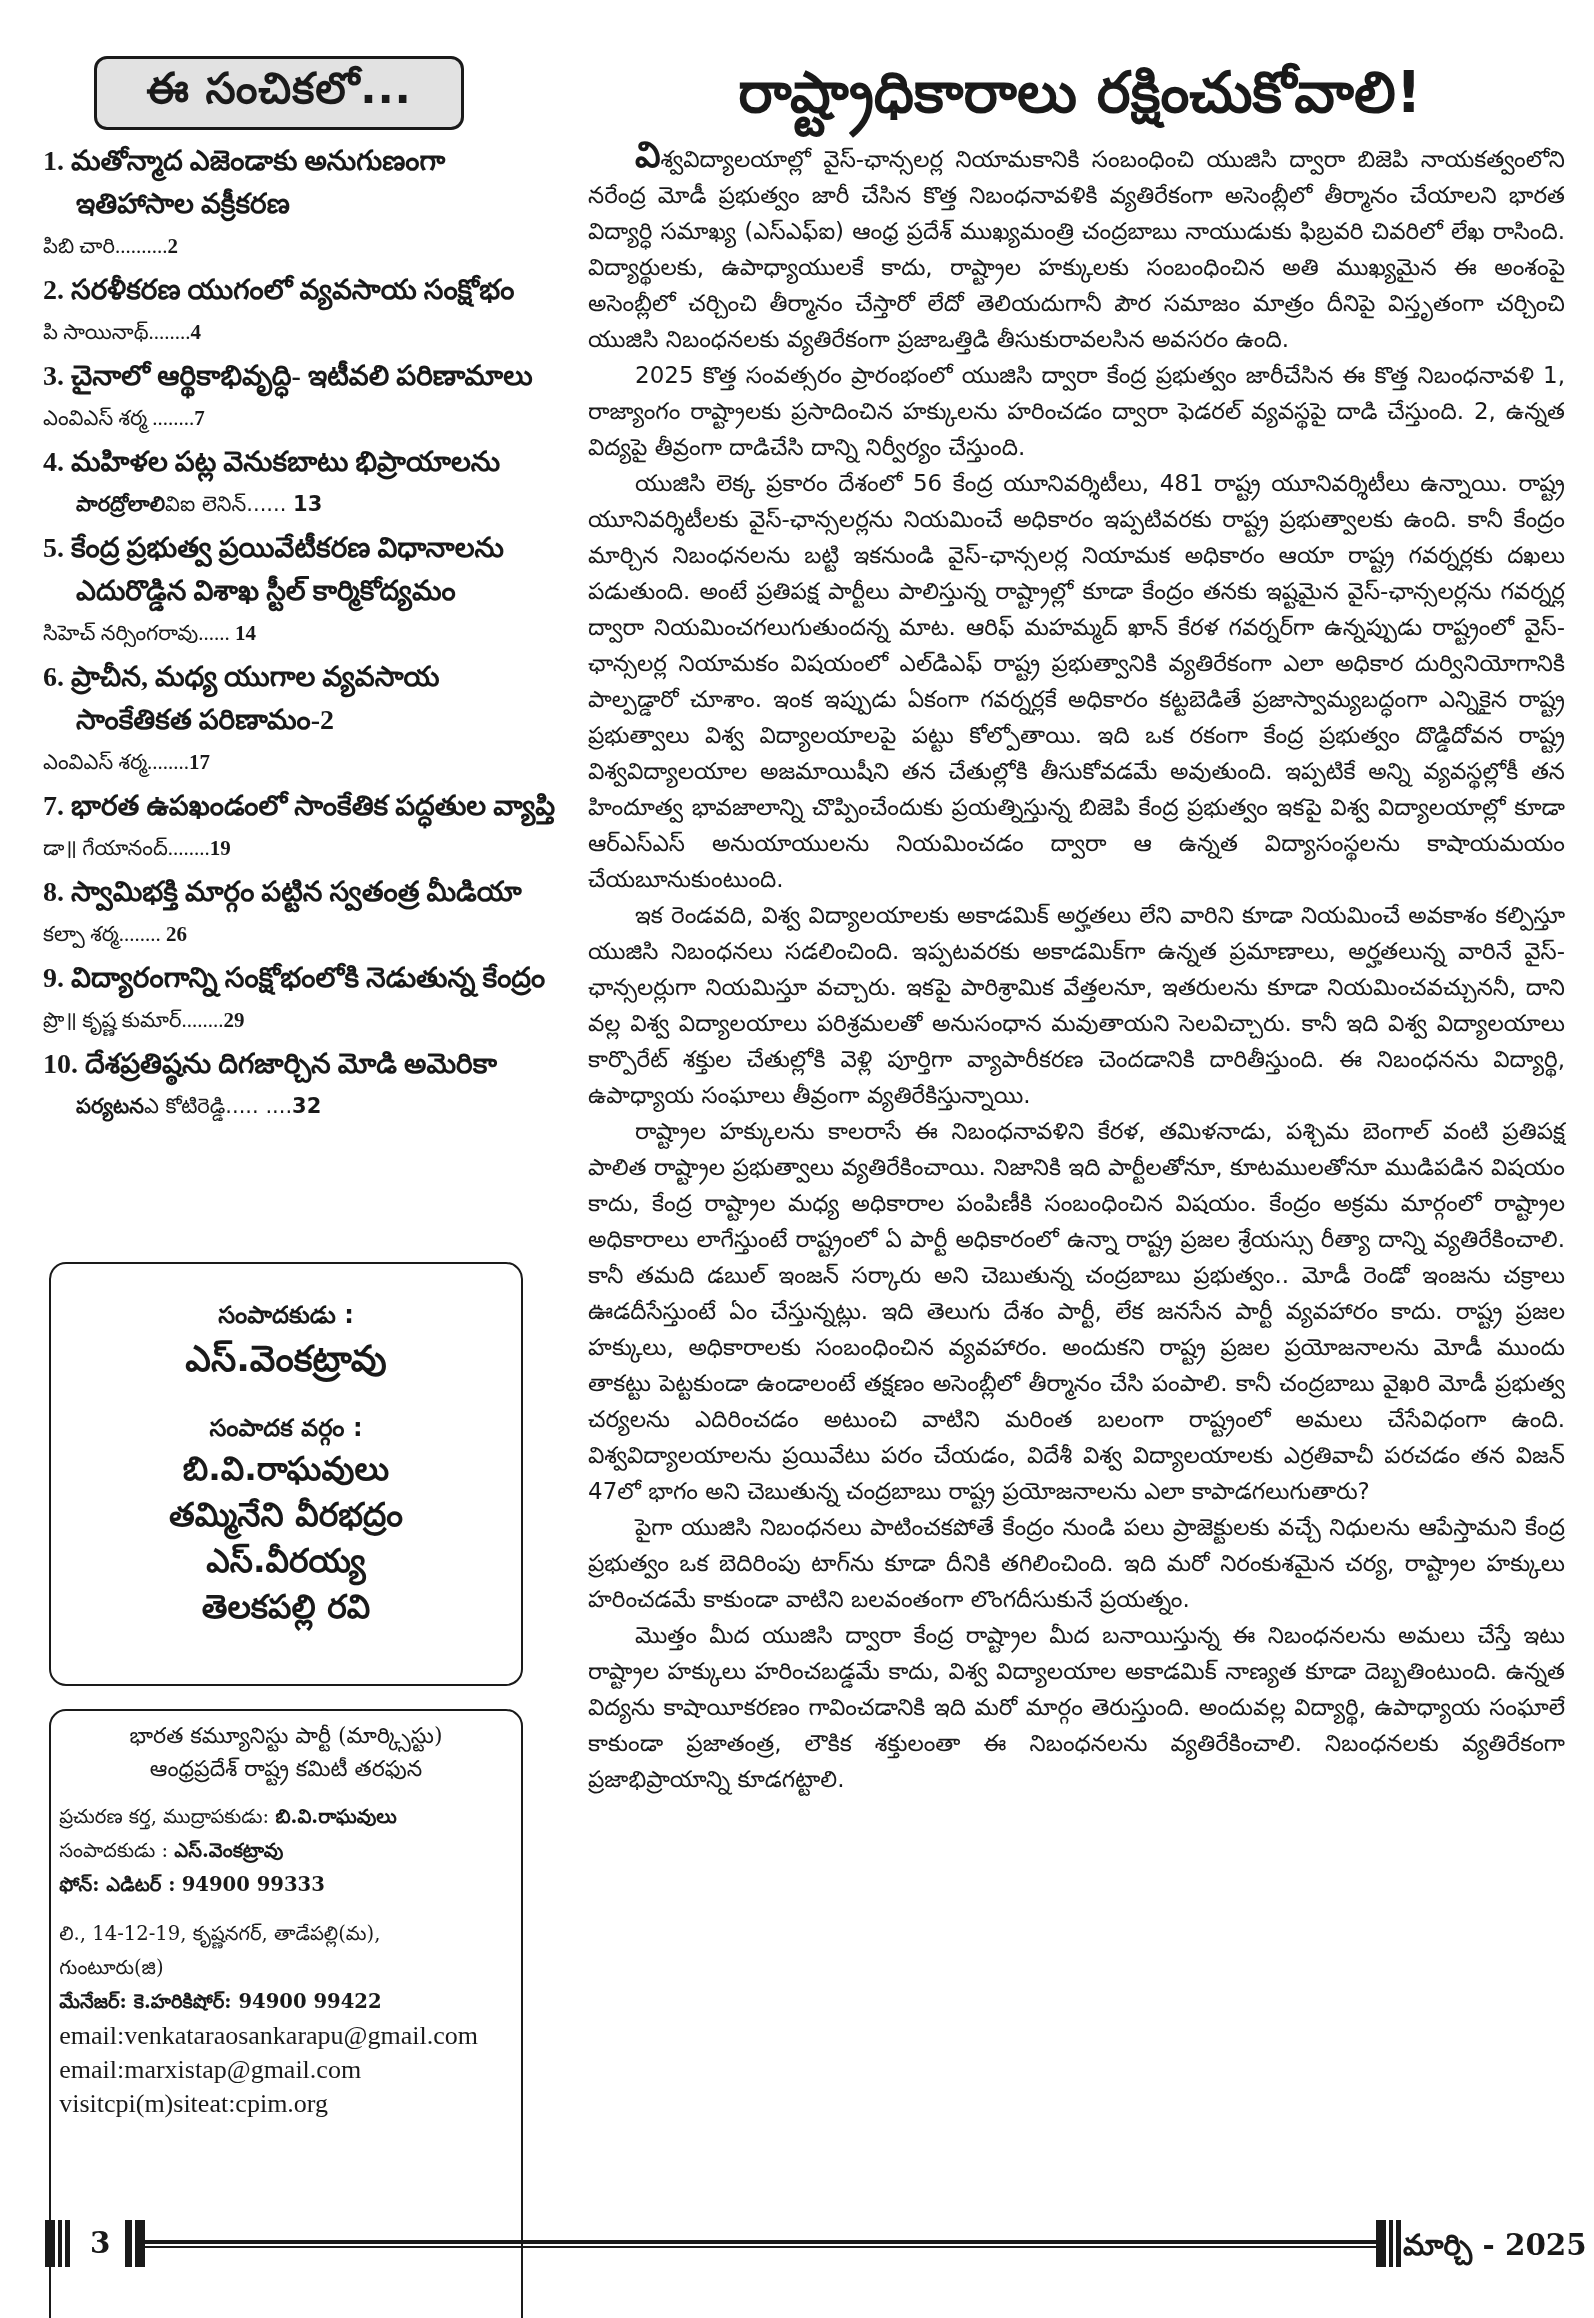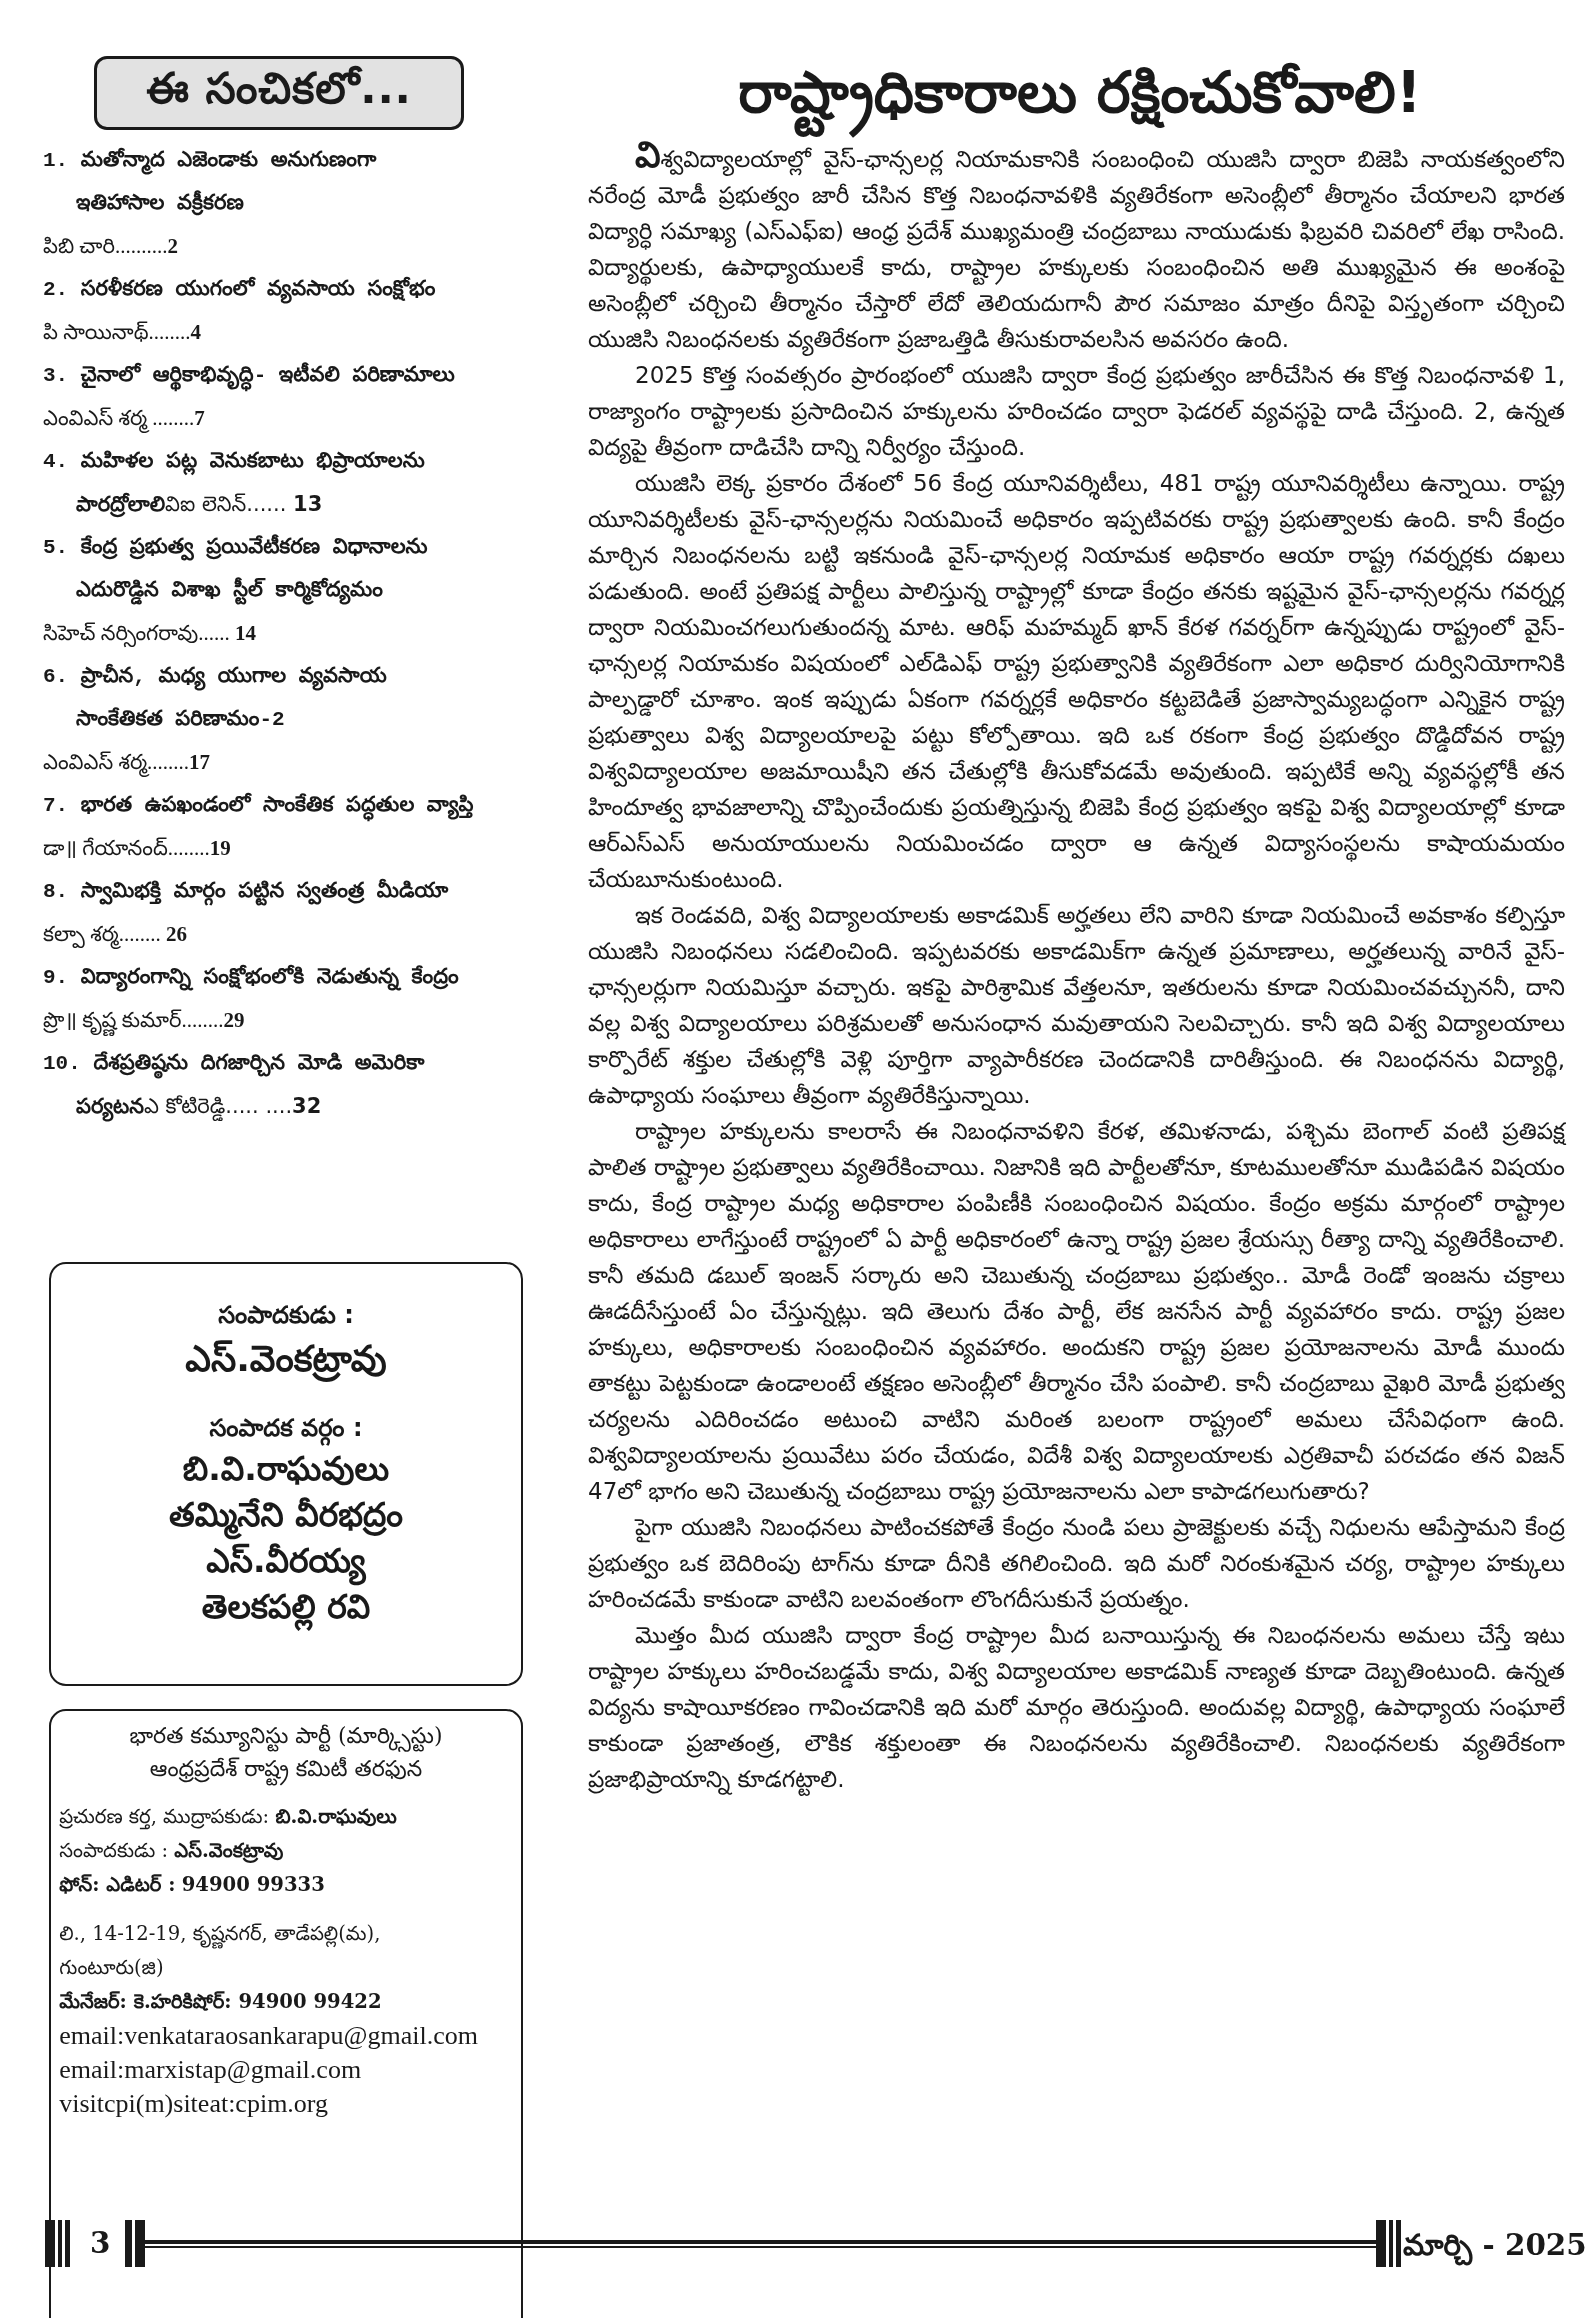--- a/index.html
+++ b/index.html
@@ -8,21 +8,21 @@
   .page { position:absolute; left:0; top:0; width:1594px; height:2319px; }
 
   
   .toc-head { position:absolute; left:94px; top:56px; width:370px; height:74px;
               background:#e2e2e2; border:3.3px solid #1a1a1a; border-radius:13px;
               box-sizing:border-box; display:flex; align-items:center; justify-content:center; }
   .toc-head span { font-family:"DejaVu Sans", sans-serif; font-weight:bold; font-size:43px; letter-spacing:0.8px; }
 
   .toc { position:absolute; left:43px; top:139px; width:483px; }
   .toc-item { margin:0; }
-  .toc-title { font-family:Liberation Mono, monospace; font-weight:bold; font-size:21px;
+  .toc-title { font-family:Liberation Serif, serif; font-weight:bold; font-size:28px;
                line-height:43px; white-space:nowrap; }
   .toc-title.cont { padding-left:33px; }
   .toc-author { font-family:Liberation Serif, serif; font-size:21px; line-height:43px;
                 text-align:left; white-space:nowrap; }
   .toc-author .pg { font-weight:bold; }
   .toc-split { display:flex; align-items:baseline; }
   .toc-split .left { padding-left:33px; font-weight:bold; font-size:21px; line-height:43px; }
   .toc-split .right { font-size:21px; line-height:43px; }
 
   .box { position:absolute; border:2.5px solid #1a1a1a; border-radius:17px; box-sizing:border-box; }

